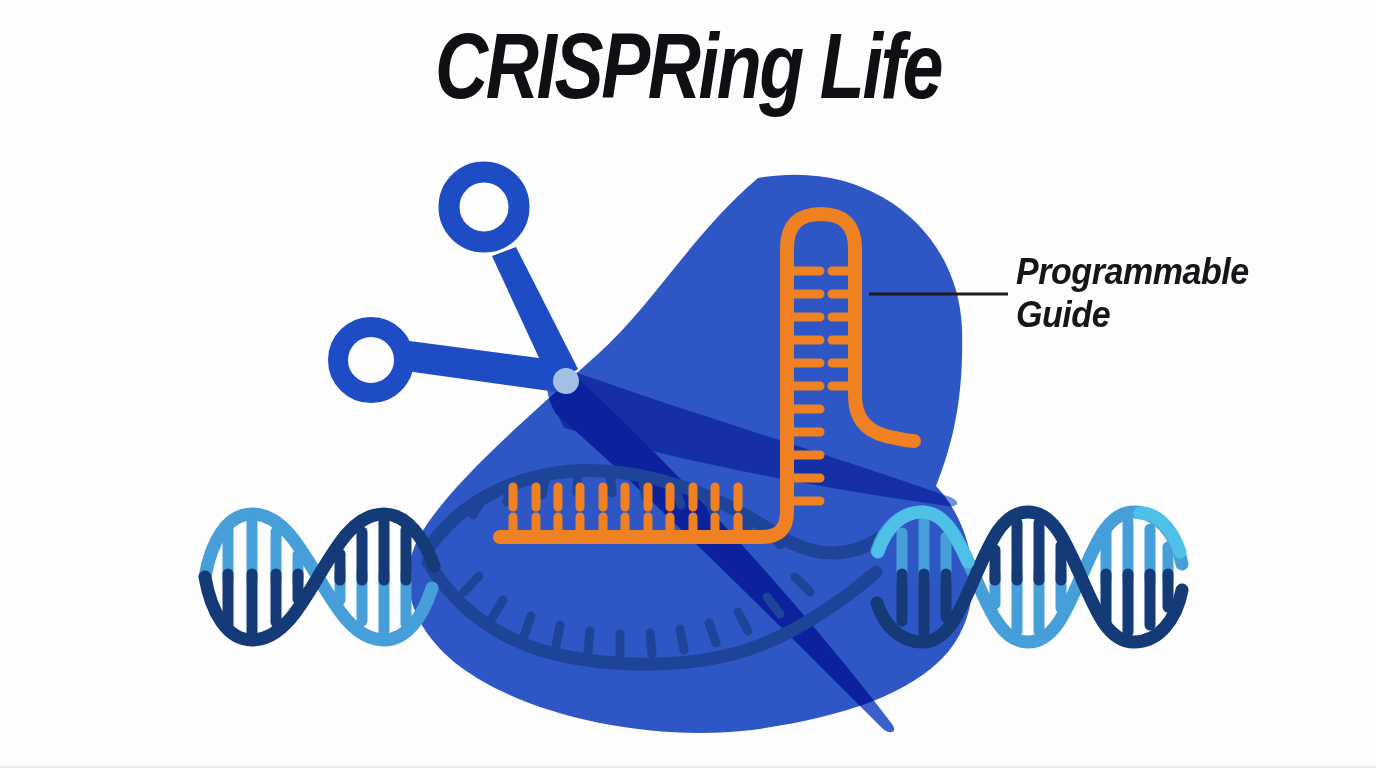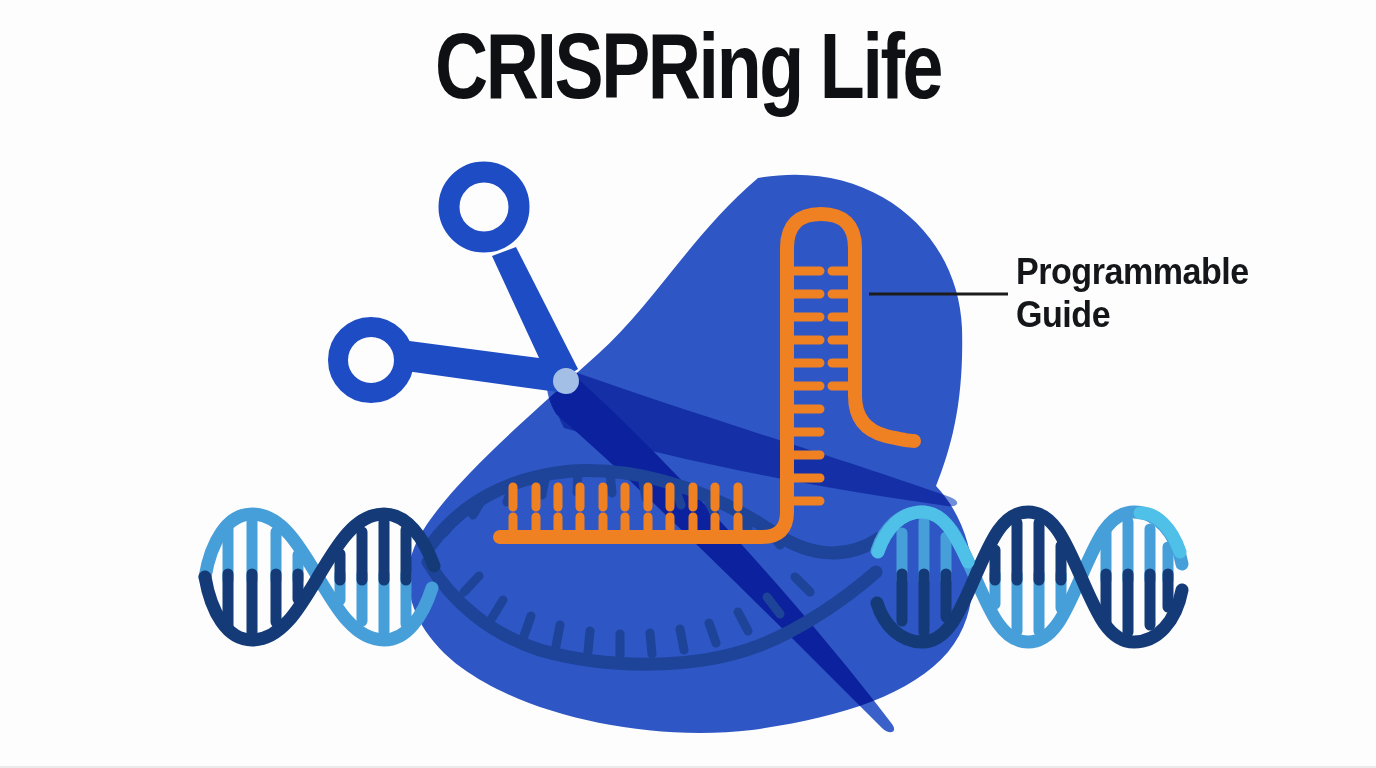--- a/index.html
+++ b/index.html
@@ -1,18 +1,18 @@
 <!DOCTYPE html>
 <html><head>
 <meta charset="utf-8">
 <style>
   html,body{margin:0;padding:0;background:#ffffff;}
   .stage{
     position:relative;width:1376px;height:768px;overflow:hidden;
-    background:#fdfdfd;font-family:"Liberation Sans",sans-serif;
+    background:#fdfdfd;font-family:"Liberation Sans",sans-serif;font-style:italic;
   }
   .stage svg{position:absolute;left:0;top:0;}
   .page-title{
     position:absolute;left:0;right:0;top:14px;margin:0;
     text-align:center;font-size:92px;font-weight:800;letter-spacing:-3px;
     color:#0f1013;transform:scaleX(.80);transform-origin:50% 0;
     white-space:nowrap;
   }
   .guide-label{
     position:absolute;left:1016px;top:251px;

